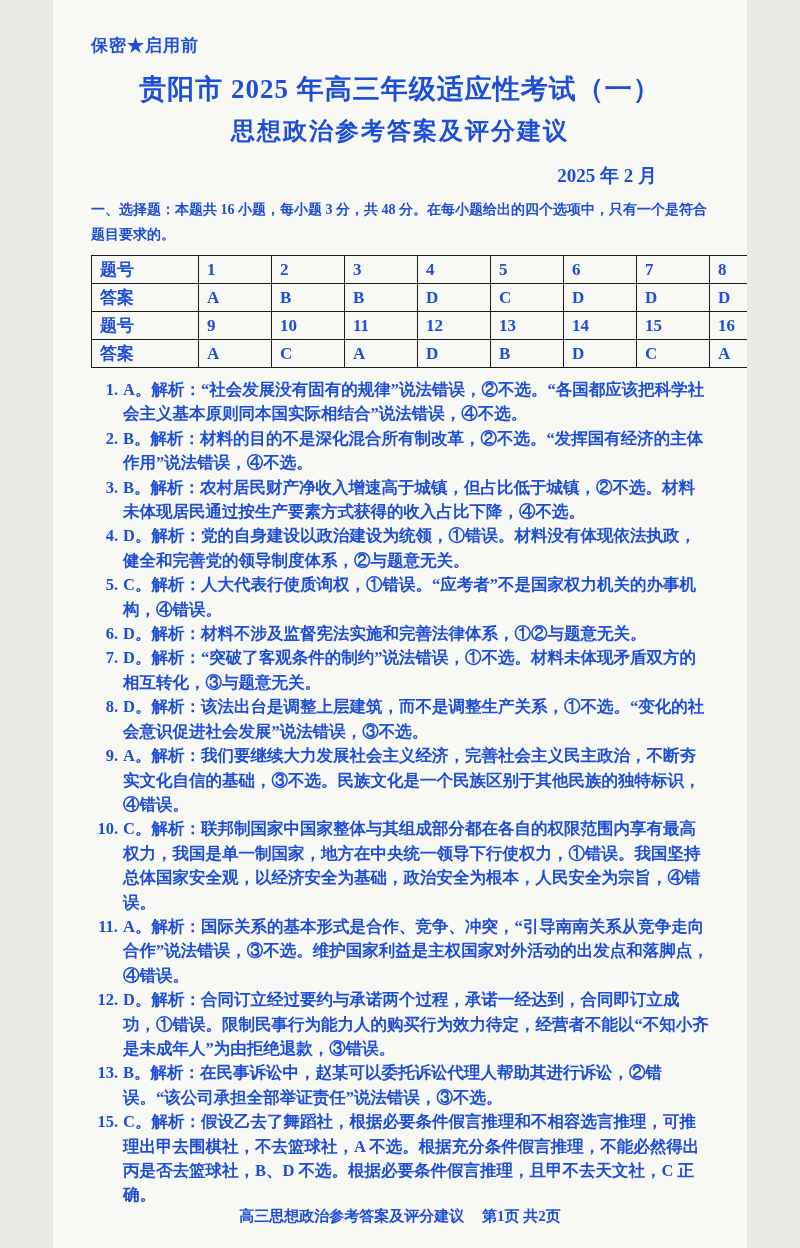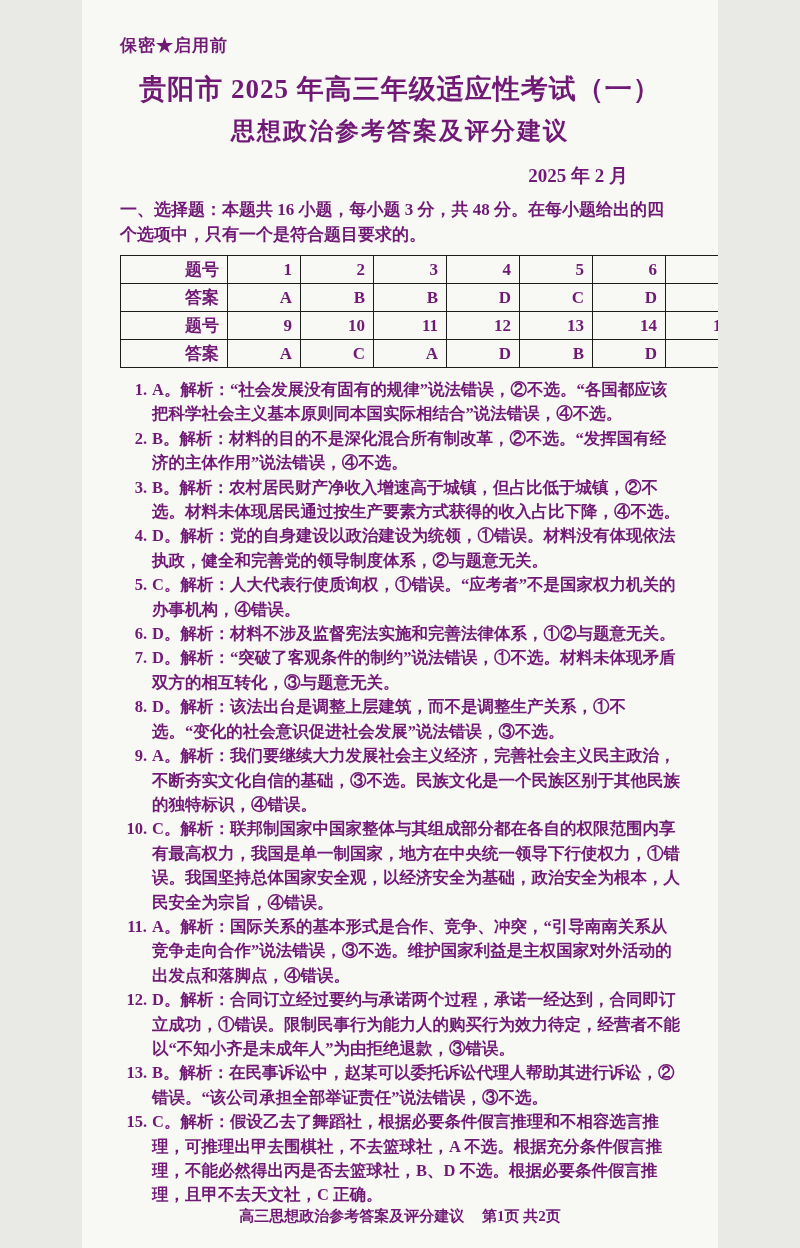--- a/index.html
+++ b/index.html
@@ -2,28 +2,28 @@
 <html><head>
 <meta charset="utf-8">
 <style>
   html, body {
     margin: 0;
     padding: 0;
     background: #e9e9e6;
   }
   .page {
     position: relative;
-    width: 636px;
+    width: 694px;
     height: 1248px;
     margin: 0 auto;
     background: #f8f8f5;
     box-sizing: border-box;
     padding: 34px 38px 0 38px;
     font-family: "Liberation Serif", serif;
-    color: #701a75;
+    color: #1d4ed8;
     font-weight: bold;
     overflow: hidden;
   }
   .security {
     font-size: 17px;
     letter-spacing: 1px;
   }
   .title {
     margin: 14px 0 4px 0;
     text-align: center;
@@ -38,33 +38,33 @@
     letter-spacing: 2px;
     font-weight: bold;
   }
   .date {
     text-align: right;
     padding-right: 52px;
     font-size: 19px;
     margin: 16px 0 8px 0;
   }
   .intro {
-    font-size: 17px;
+    font-size: 14px;
     line-height: 25px;
     margin: 4px 0 8px 0;
   }
   table.answers {
     border-collapse: collapse;
     width: 692px;
     margin: 4px auto 10px auto;
     table-layout: fixed;
   }
   table.answers td {
     border: 1.6px solid #1c1c1c;
-    text-align: right;
+    text-align: left;
     font-size: 17px;
     height: 25px;
     padding: 1px 8px;
     font-weight: bold;
   }
   table.answers td.rowhdr { width: 90px; }
   .explanations {
     margin-top: 6px;
     font-size: 16.5px;
     line-height: 24.4px;

